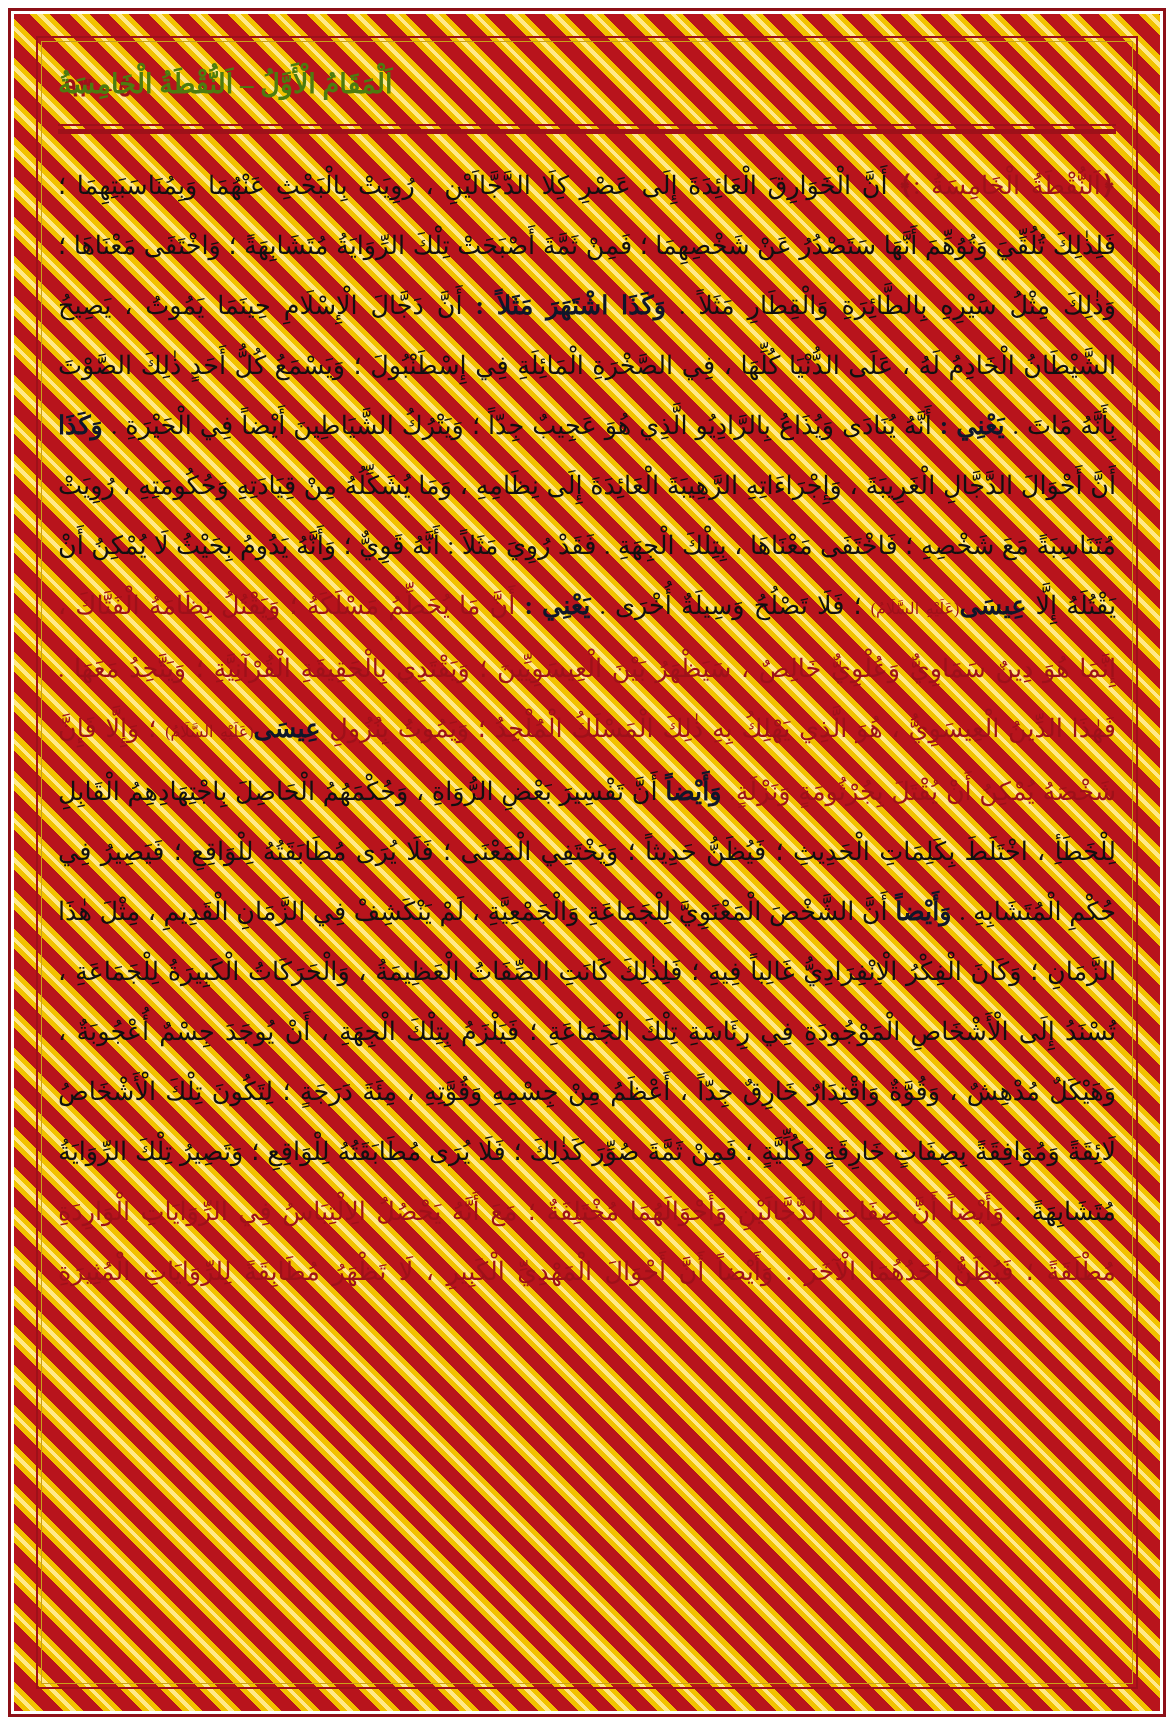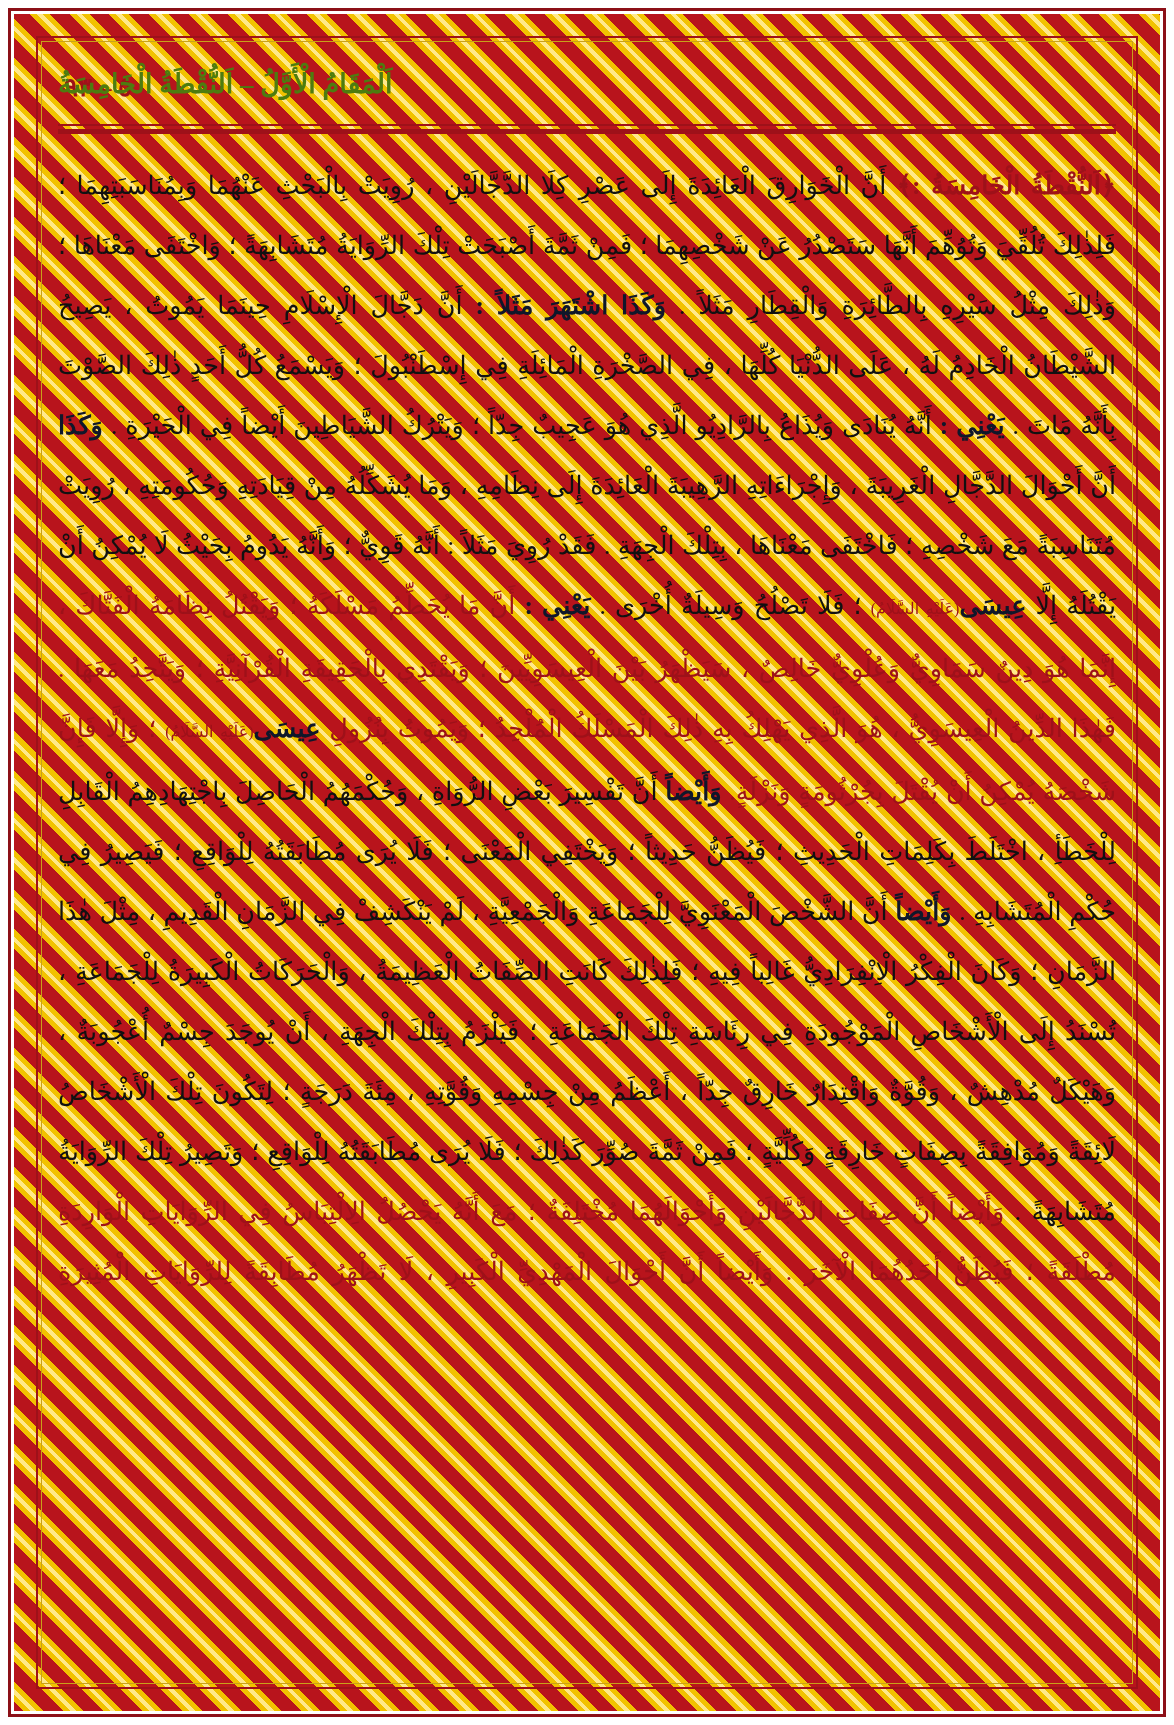--- a/index.html
+++ b/index.html
@@ -120,21 +120,21 @@
     font-size: 25.5px;
     line-height: 60px;
     color: #111111;
     word-spacing: 1px;
   }
   .body-text .blk { color: #111111; }
   .body-text .red { color: #0f172a; font-weight: bold; }
   .body-text .red-plain { color: #9e1119; }
   .heading-red {
     color: #9e1119;
-    font-weight: bold;
+    font-weight: normal;
   }
   .brkt {
     color: #9e1119;
     font-weight: bold;
     font-size: 26px;
   }
   .honorific {
     color: #9e1119;
     font-size: 16px;
     font-weight: normal;

